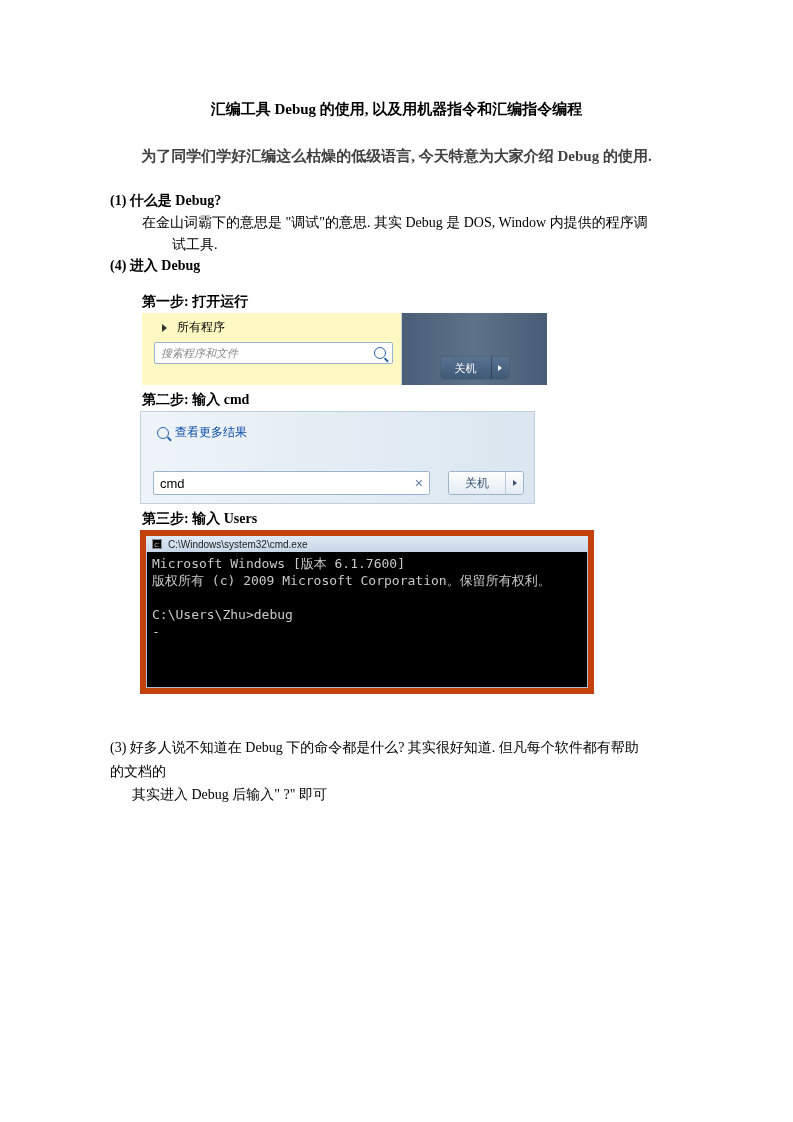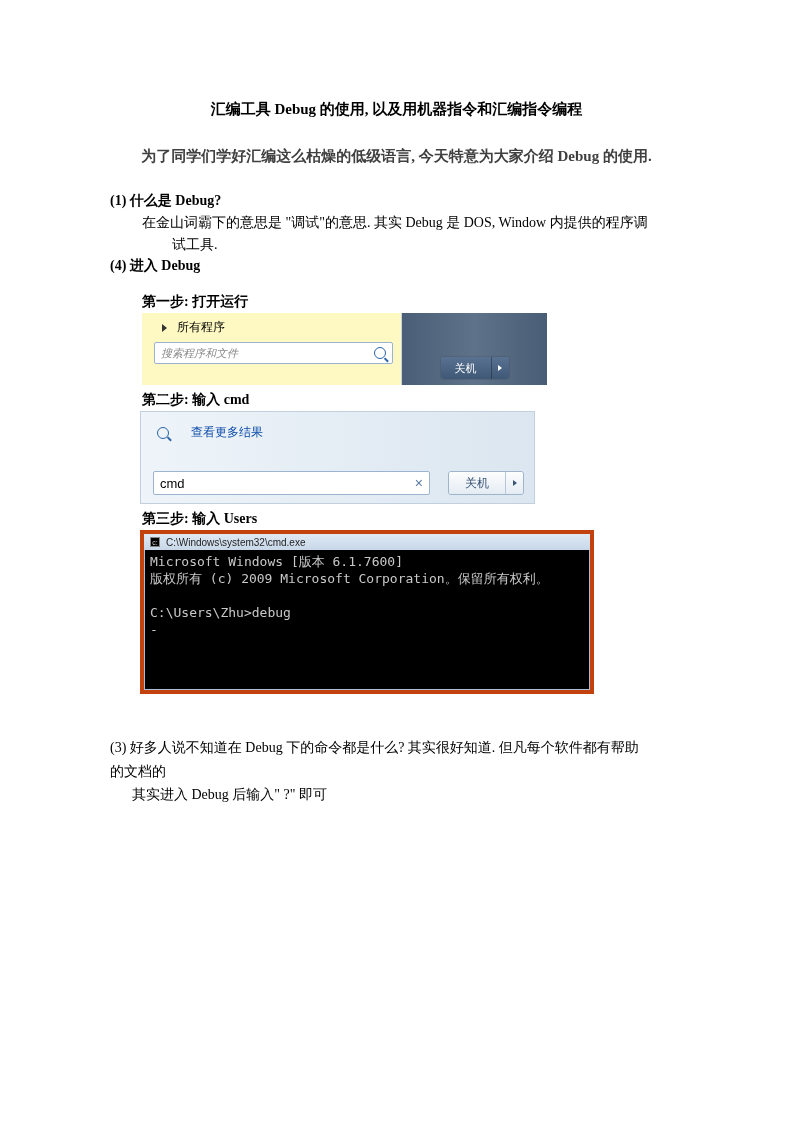--- a/index.html
+++ b/index.html
@@ -138,21 +138,21 @@
       background: linear-gradient(90deg, #eef4f9, #dbe6f0);
       border: 1px solid #c2d0de;
       padding: 8px 10px 8px 12px;
       display: flex;
       flex-direction: column;
       justify-content: space-between;
     }
     .more-res {
       display: flex;
       align-items: center;
-      gap: 22px;
+      gap: 6px;
       color: #0a4aa8;
       font-size: 12px;
       padding: 4px 4px 0 4px;
     }
     .shot2-bottom {
       display: flex;
       gap: 18px;
     }
     .cmd-box {
       flex: 1;
@@ -204,21 +204,21 @@
       border-left: 4px solid #3a5578;
     }
 
     
     .shot3 {
       width: 454px;
       height: 164px;
       margin-left: 30px;
       margin-bottom: 44px;
       background: #000;
-      border: 4px solid #c2410c;
+      border: 6px solid #c2410c;
       display: flex;
       flex-direction: column;
       box-shadow: 0 0 0 1px #aabfd7 inset;
     }
     .titlebar {
       height: 16px;
       background: linear-gradient(#dfe9f4, #c7d7e8);
       display: flex;
       align-items: center;
       gap: 6px;

